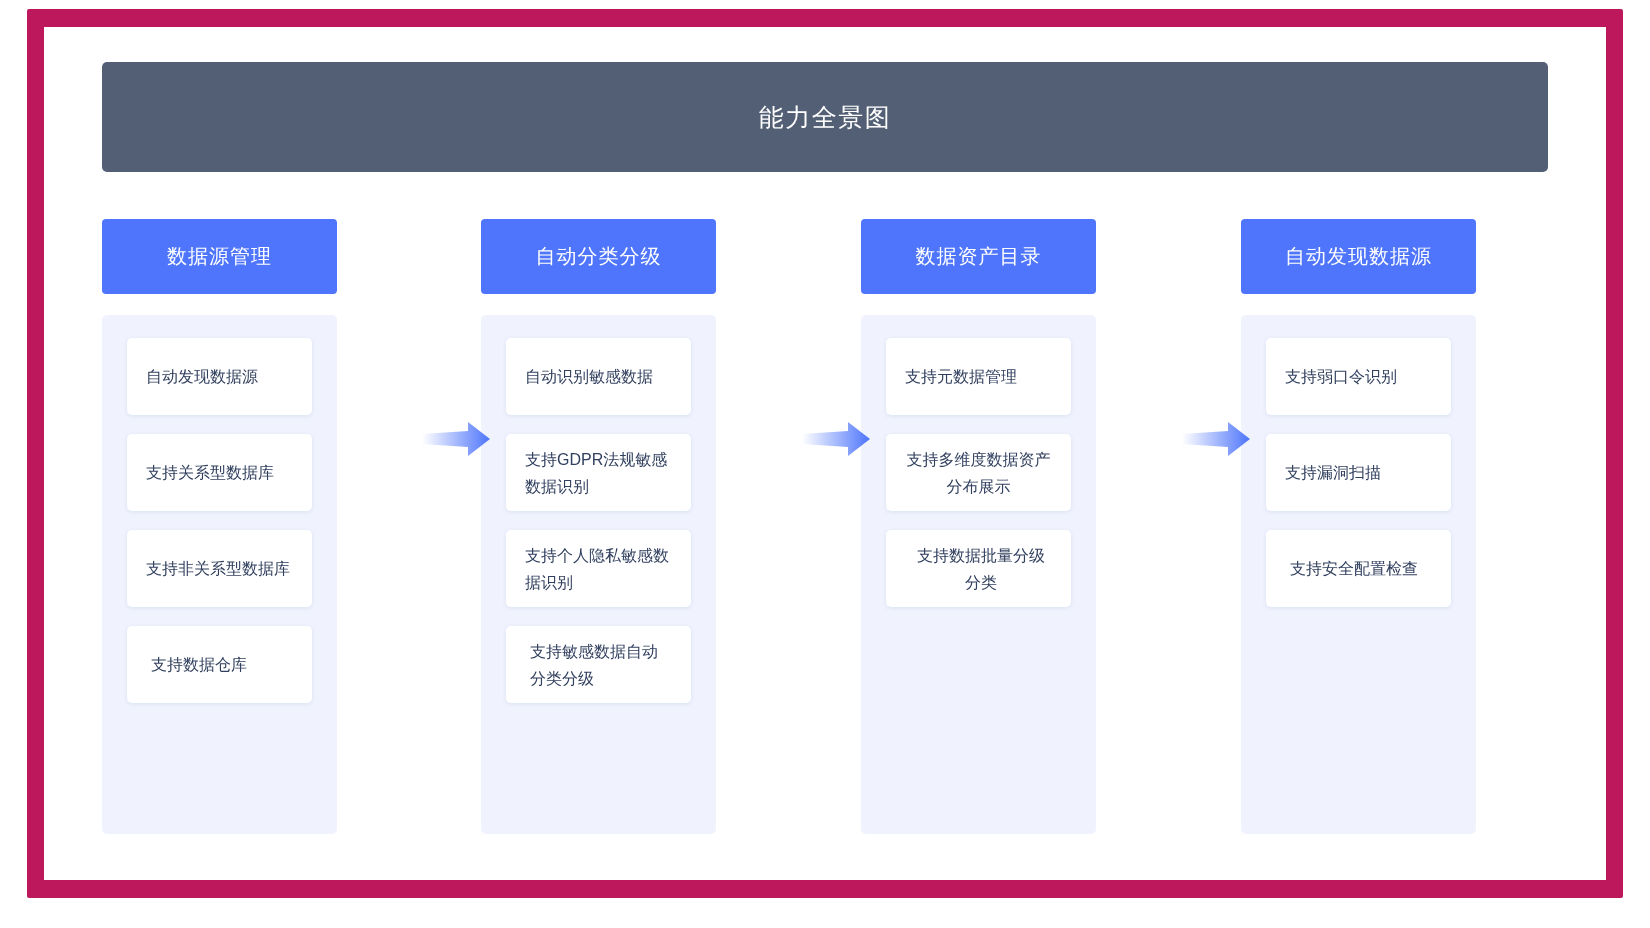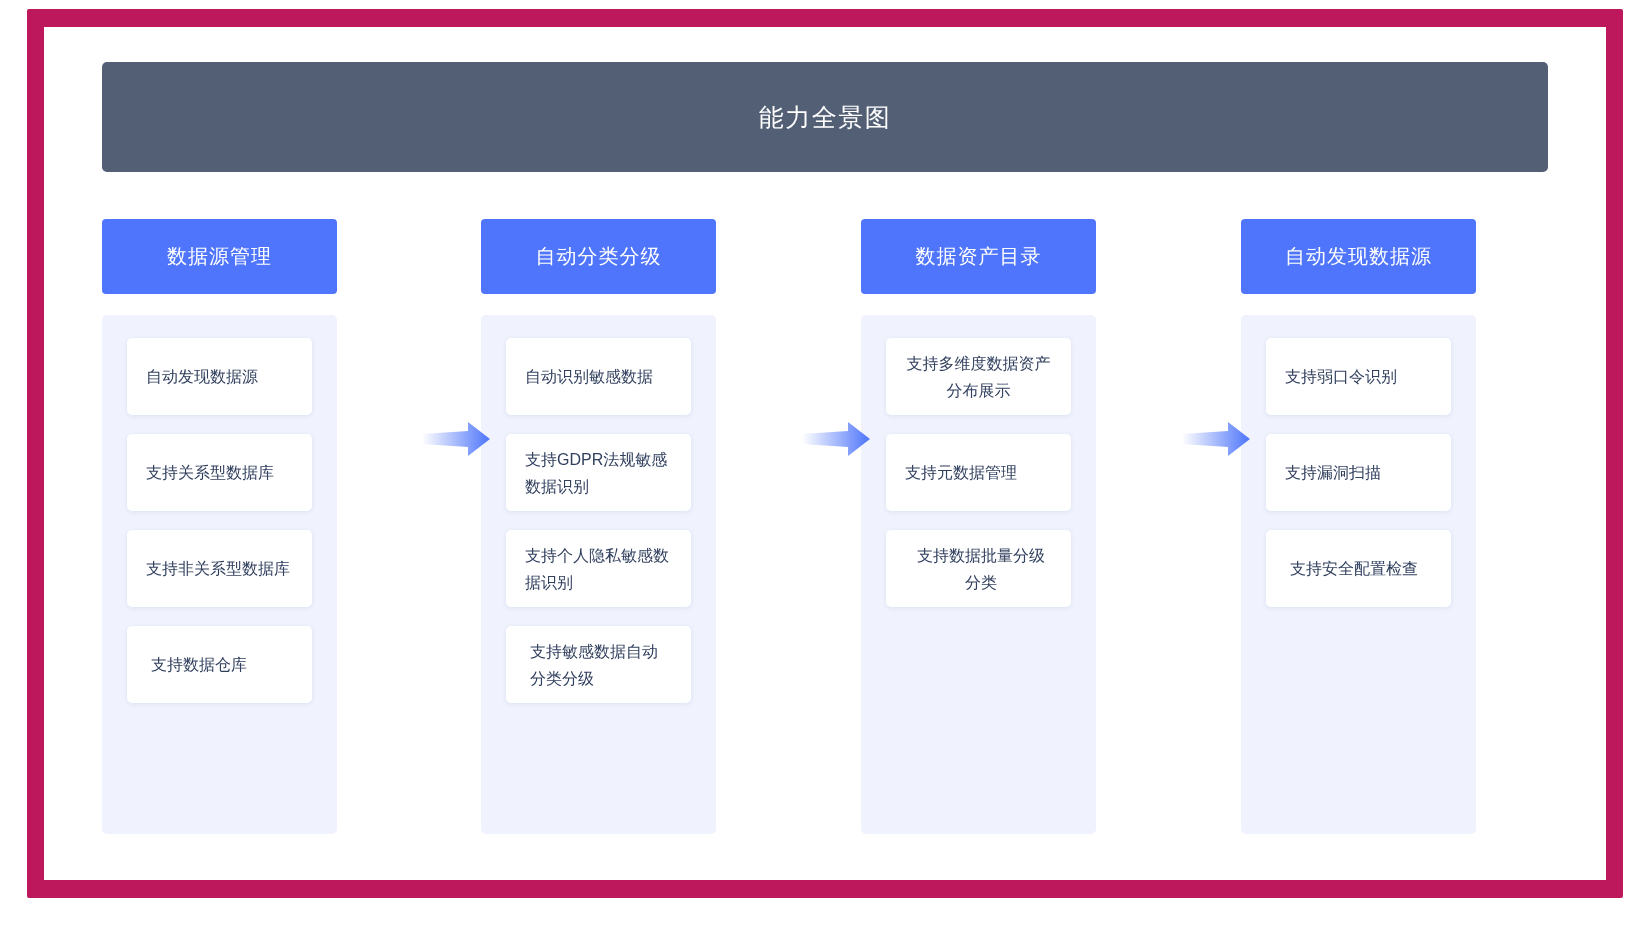--- a/index.html
+++ b/index.html
@@ -151,22 +151,22 @@
           <div class="card">自动识别敏感数据</div>
           <div class="card">支持GDPR法规敏感数据识别</div>
           <div class="card">支持个人隐私敏感数据识别</div>
           <div class="card">支持敏感数据自动分类分级</div>
         </div>
       </div>
 
       <div class="column c2">
         <div class="col-header">数据资产目录</div>
         <div class="col-body">
+          <div class="card">支持元数据管理</div>
           <div class="card">支持多维度数据资产分布展示</div>
-          <div class="card">支持元数据管理</div>
           <div class="card">支持数据批量分级分类</div>
         </div>
       </div>
 
       <div class="column c3">
         <div class="col-header">自动发现数据源</div>
         <div class="col-body">
           <div class="card">支持弱口令识别</div>
           <div class="card">支持漏洞扫描</div>
           <div class="card">支持安全配置检查</div>

